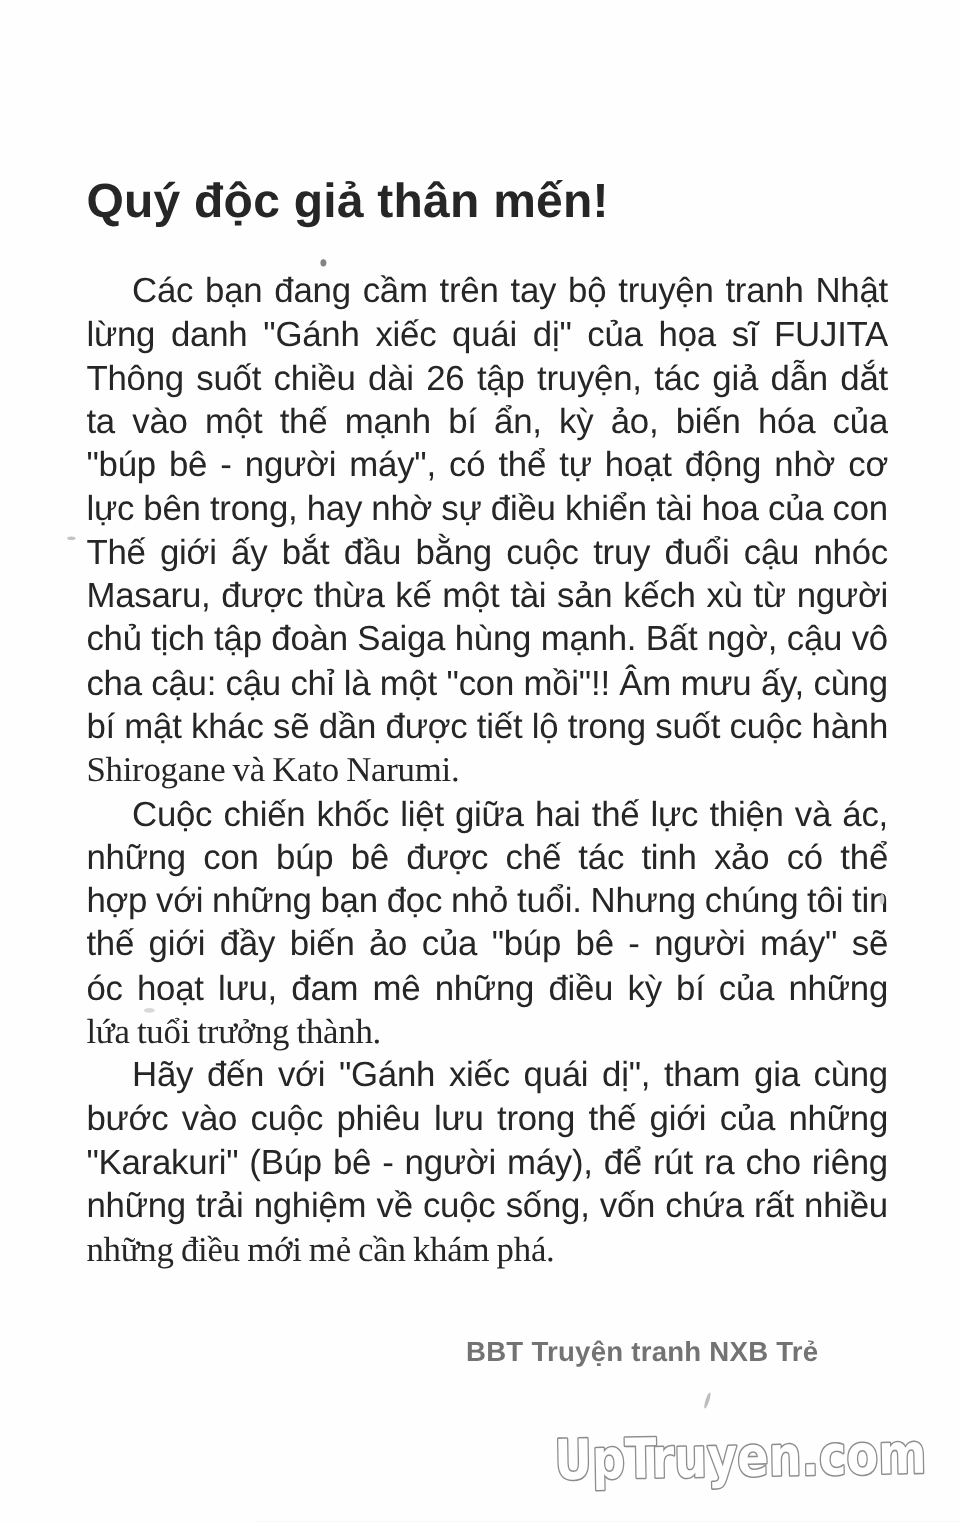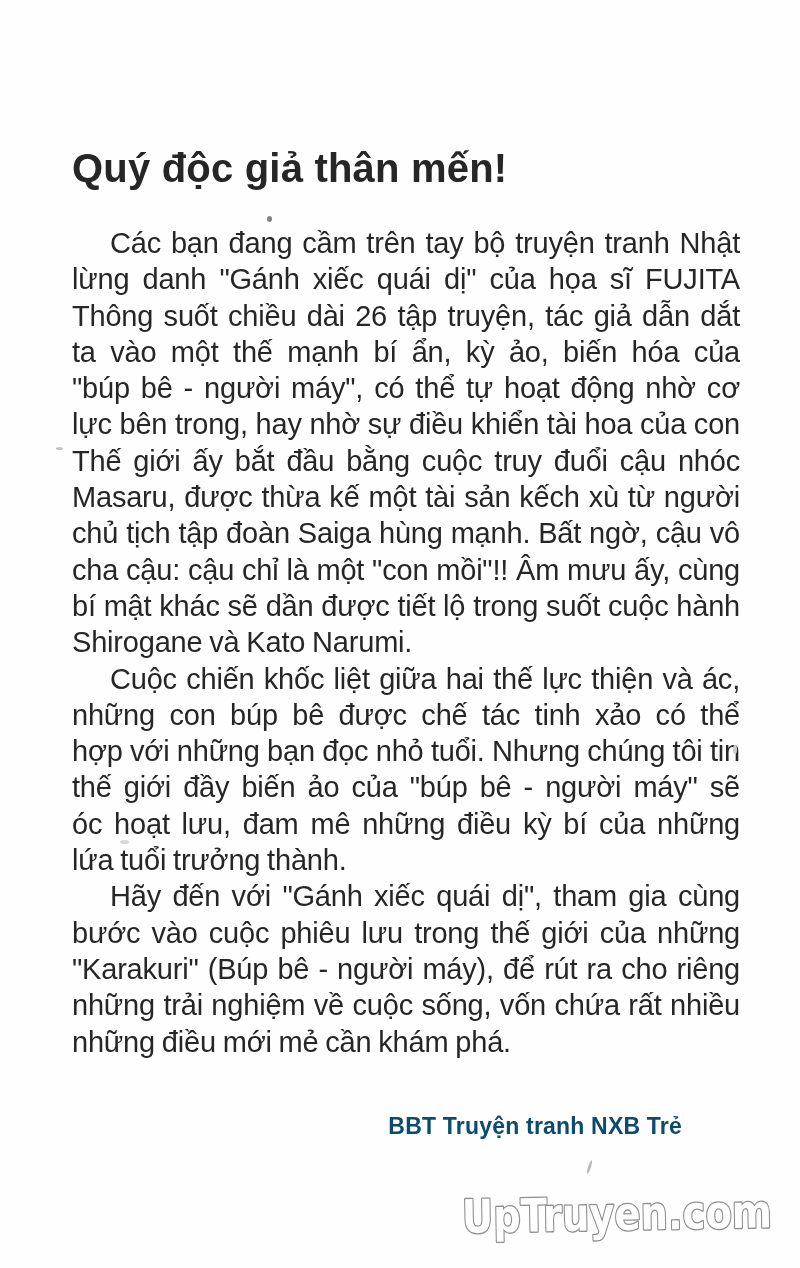--- a/index.html
+++ b/index.html
@@ -27,27 +27,27 @@
     font-size:29px; font-weight:400;
     letter-spacing:-0.2px; word-spacing:-1px;
     color:#262626;
     overflow:hidden;
   }
   .line {
     height:36.3px; line-height:36.3px;
     overflow:hidden;
   }
   .line.j   { text-align:justify; text-align-last:justify; }
-  .line.last{ text-align:left; text-align-last:left; }
+  .line.last{ text-align:left; text-align-last:left;font-family:Liberation Serif, serif; }
   .line.ind { text-indent:38px; }
   .signature {
     position:absolute; left:72px; top:1106px; width:668px;
     box-sizing:border-box; padding-right:58px;
     font-size:23px; font-weight:700; letter-spacing:0.2px;
-    text-align:right; color:#0c4a6e;
+    text-align:right; color:#737373;
     height:40px; line-height:40px;
   }
   .watermark {
     position:absolute; left:456px; top:1176px;
     width:324px; height:80px;
   }
   .speck { position:absolute; border-radius:50%; }
   .speck-1 { left:267px; top:216px; width:5px; height:6px; background:#5a5a5a; opacity:.75; }
   .speck-2 { left:56px;  top:447px; width:7px; height:3px; background:#c3c3c3; }
   .speck-3 { left:733px; top:745px; width:4px; height:9px; background:#cdcdcd; }

